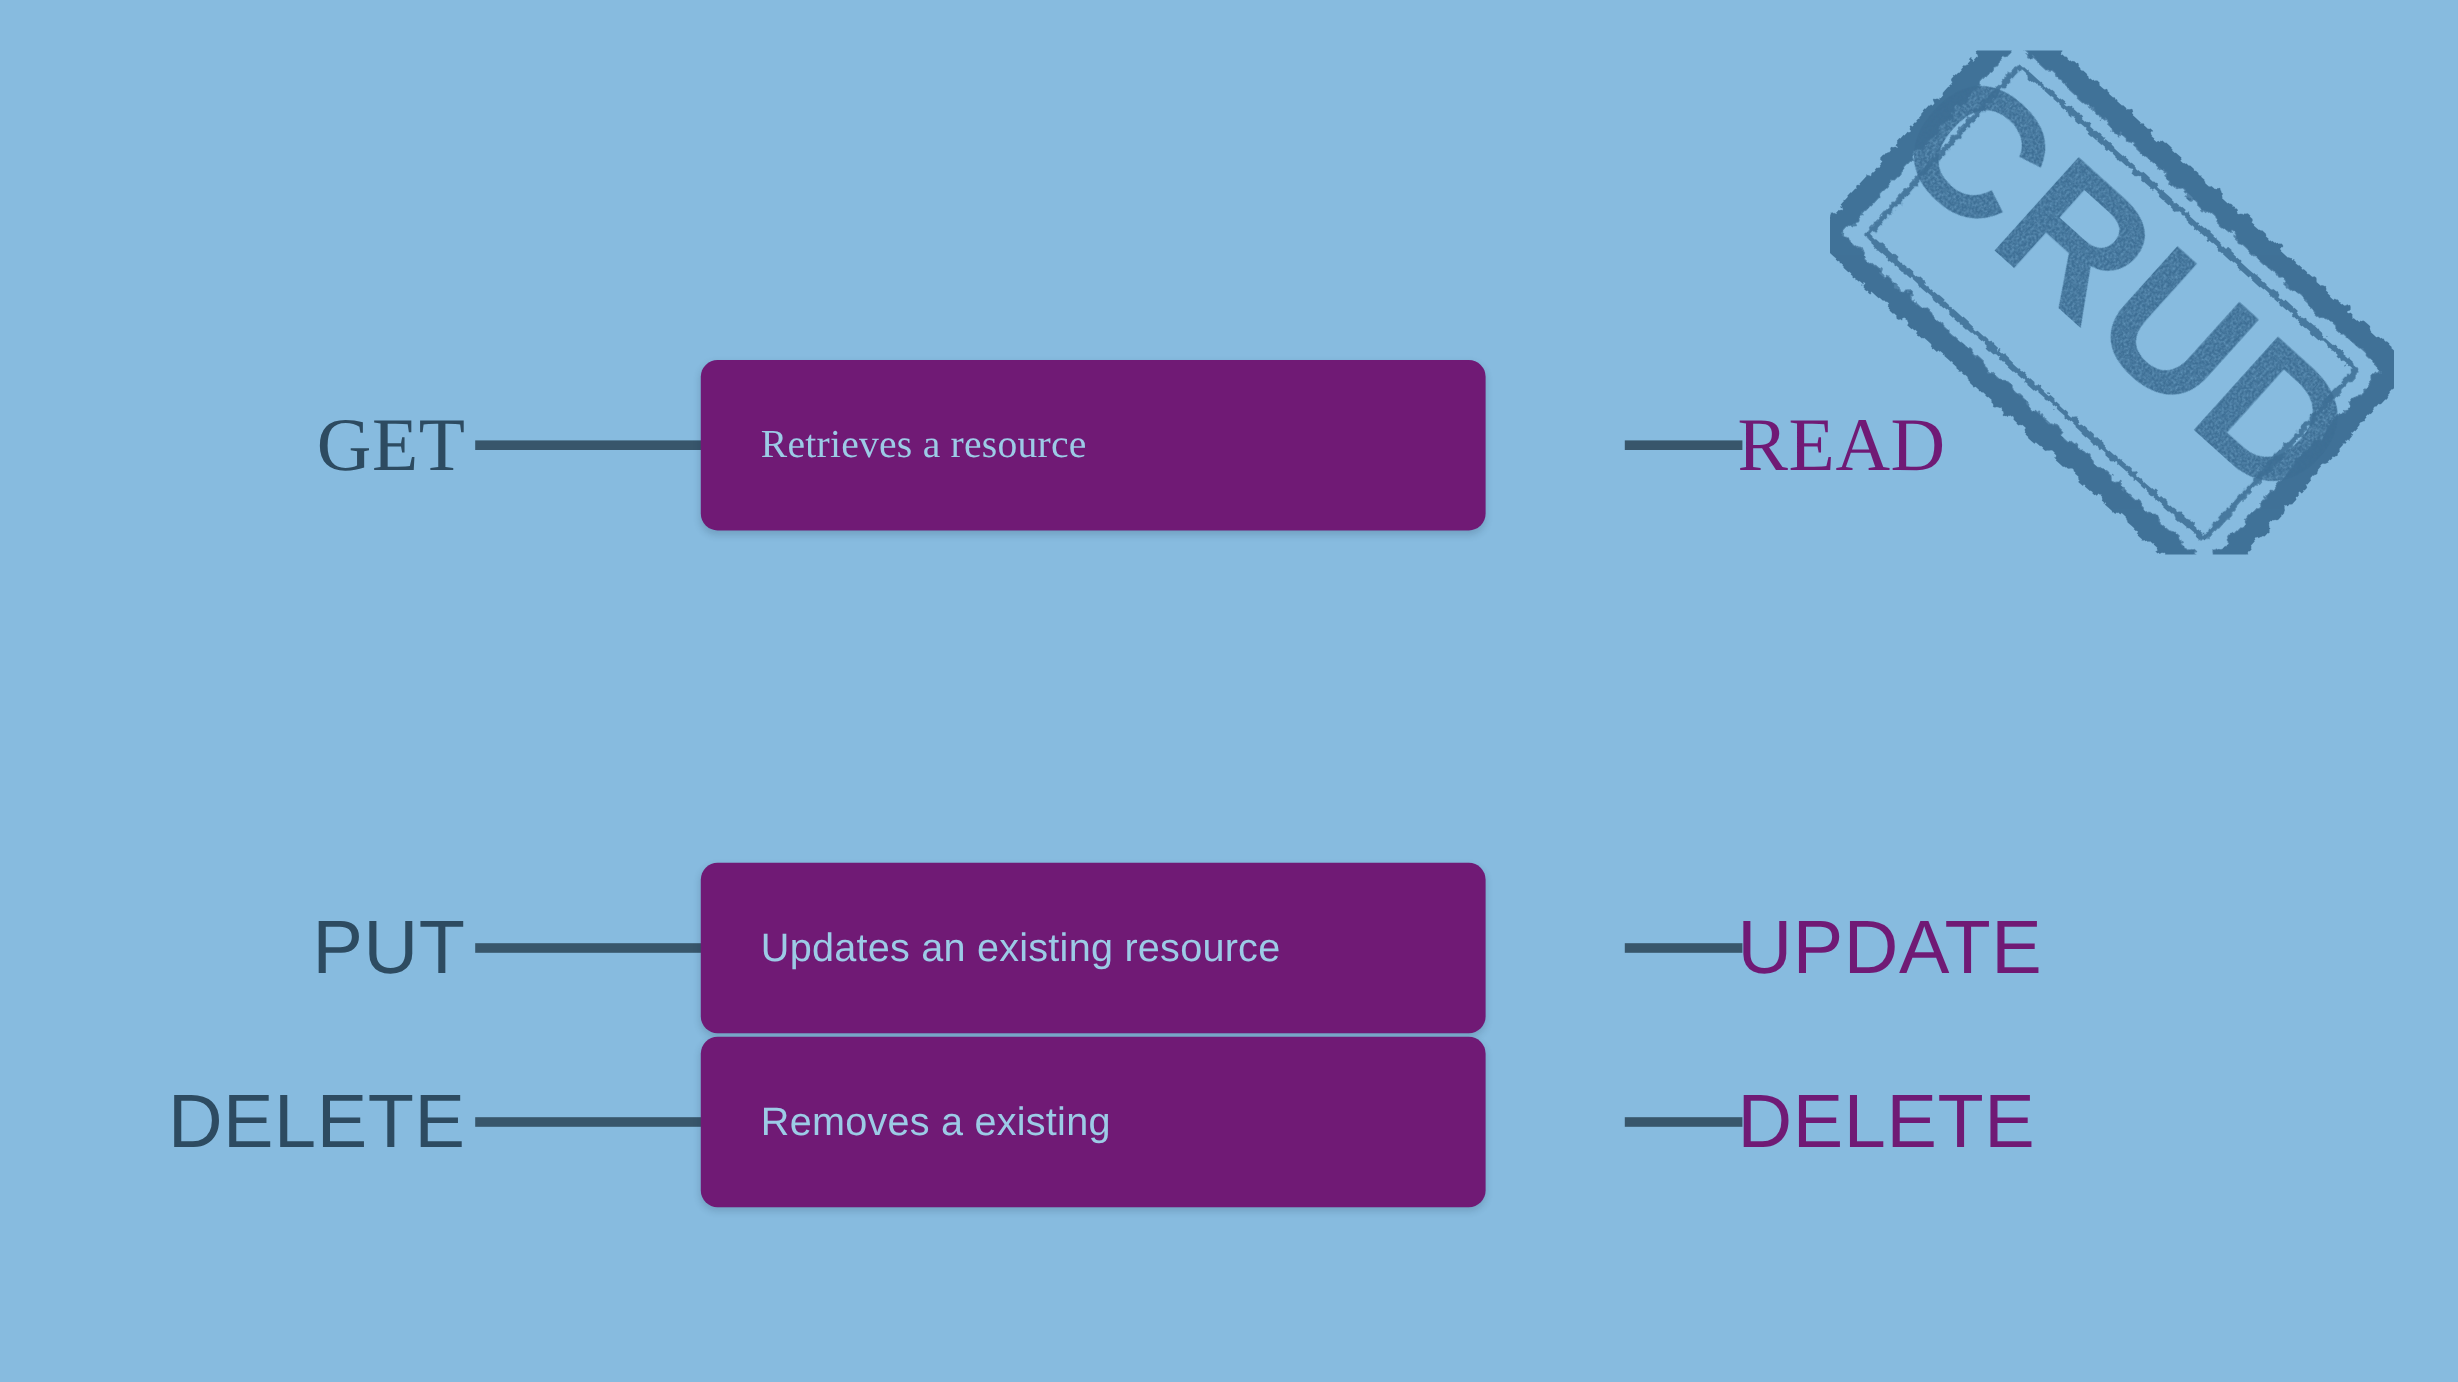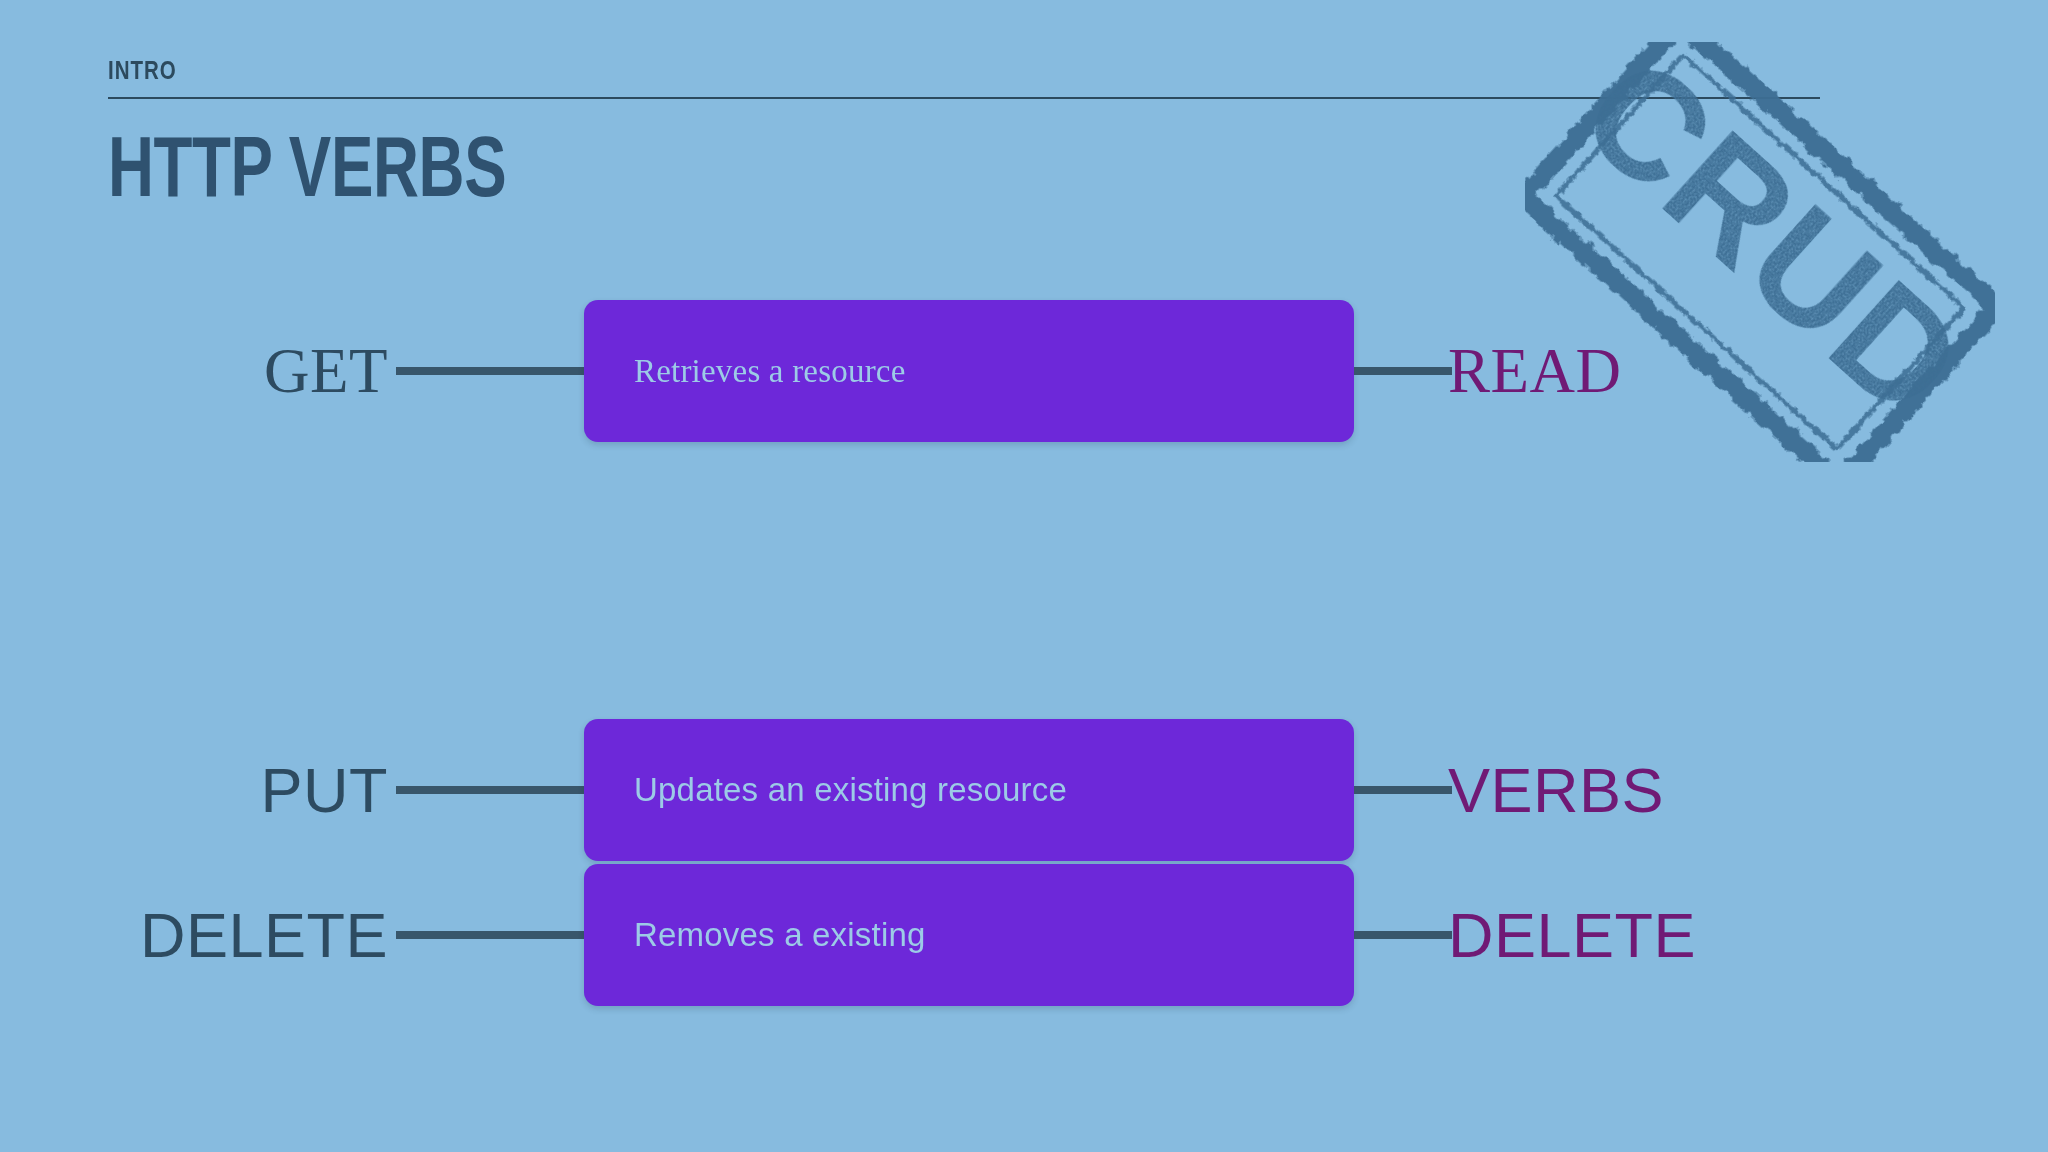--- a/index.html
+++ b/index.html
@@ -87,23 +87,23 @@
     position: absolute;
     left: 396px;
     width: 190px;
     height: 8px;
     background: #38566b;
   }
 
   .card {
     position: absolute;
     left: 584px;
-    width: 770px;
+    width: 654px;
     height: 142px;
-    background: #6d28d9;
+    background: #701a75;
     border-radius: 14px;
     display: flex;
     align-items: center;
     box-shadow: 0 3px 6px rgba(20,45,65,0.18);
   }
   .card-text {
     margin-left: 50px;
     font-size: 33px;
     color: #9ccbe6;
     letter-spacing: 0.2px;
@@ -138,45 +138,40 @@
     height: 420px;
     pointer-events: none;
   }
   #stamp svg { display: block; width: 100%; height: 100%; }
 </style>
 </head>
 <body>
 
 <div id="slide">
 
-  <div id="header">
-    <div id="kicker">INTRO</div>
-    <div id="header-rule"></div>
-    <div id="page-title">HTTP VERBS</div>
-  </div>
 
   <div class="row row-1">
     <div class="verb">GET</div>
     <div class="connector-left"></div>
     <div class="card">
       <div class="card-text">Retrieves a resource</div>
     </div>
     <div class="connector-right"></div>
     <div class="crud">READ</div>
   </div>
 
 
   <div class="row row-3">
     <div class="verb">PUT</div>
     <div class="connector-left"></div>
     <div class="card">
       <div class="card-text">Updates an existing resource</div>
     </div>
     <div class="connector-right"></div>
-    <div class="crud">VERBS</div>
+    <div class="crud">UPDATE</div>
   </div>
 
   <div class="row row-4">
     <div class="verb">DELETE</div>
     <div class="connector-left"></div>
     <div class="card">
       <div class="card-text">Removes a existing</div>
     </div>
     <div class="connector-right"></div>
     <div class="crud">DELETE</div>

